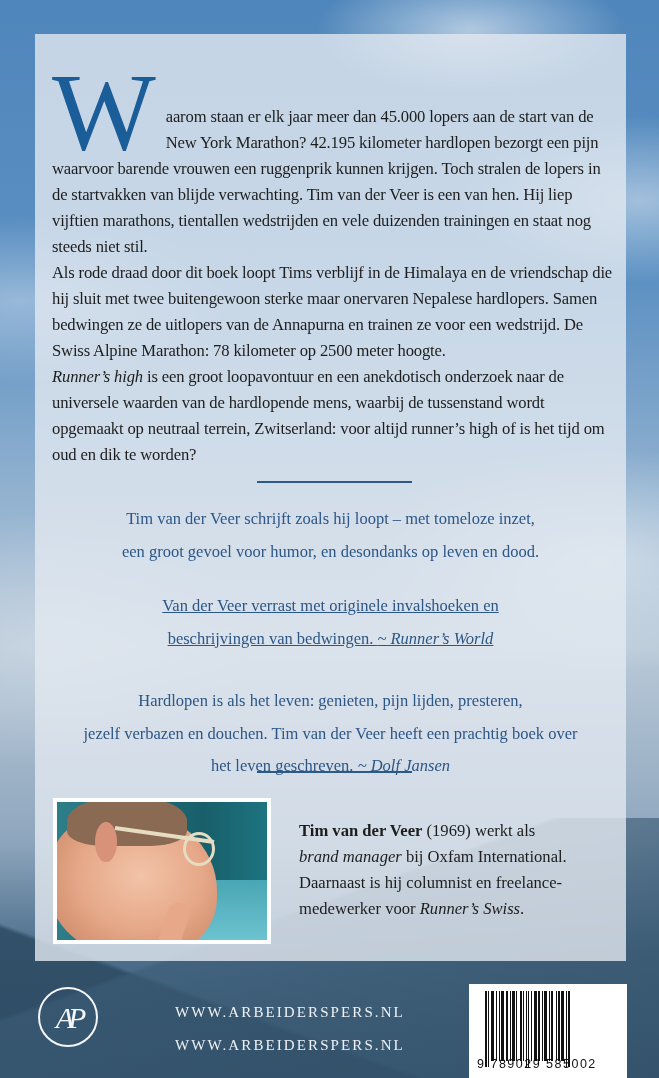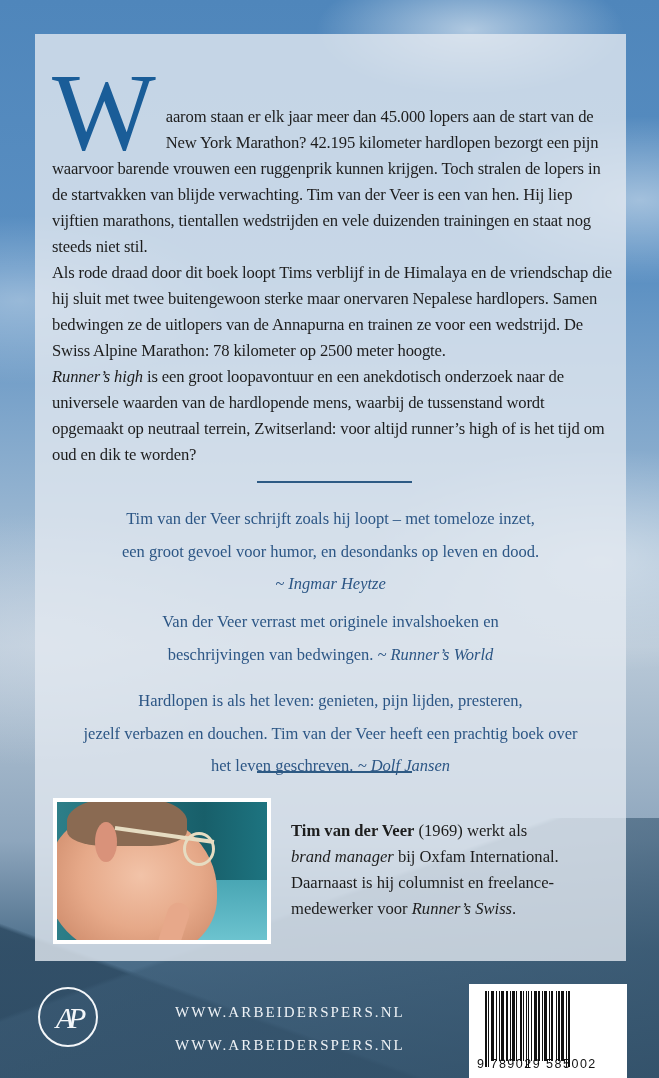--- a/index.html
+++ b/index.html
@@ -81,21 +81,21 @@
     }
     .finger {
       position: absolute; left: 106px; top: 100px; width: 22px; height: 50px;
       border-radius: 12px; background: #e7a88a; transform: rotate(18deg);
     }
     .water {
       position: absolute; right: 0; bottom: 0; width: 110px; height: 60px;
       background: linear-gradient(#49a6b4, #6cc3cf);
     }
     .author-bio {
-      position: absolute; left: 256px; top: 784px; width: 320px;
+      position: absolute; left: 264px; top: 784px; width: 320px;
       font-size: 16.6px; line-height: 26px; color: #1d1d1d;
     }
     .author-bio p { margin: 0; }
     .author-bio strong { font-weight: bold; }
     .author-bio em { font-style: italic; }
     .logo {
       position: absolute; left: 38px; top: 987px; width: 60px; height: 60px;
       border: 2px solid #f3f6f9; border-radius: 50%; box-sizing: border-box;
       color: #f3f6f9; text-align: center; font-size: 30px; line-height: 58px;
       font-style: italic; letter-spacing: -6px;
@@ -132,24 +132,23 @@
     <p class="line1">aarom staan er elk jaar meer dan 45.000 lopers aan de start van de New York Marathon? 42.195 kilometer hardlopen bezorgt een pijn waarvoor barende vrouwen een ruggenprik kunnen krijgen. Toch stralen de lopers in de startvakken van blijde verwachting. Tim van der Veer is een van hen. Hij liep vijftien marathons, tientallen wedstrijden en vele duizenden trainingen en staat nog steeds niet stil.</p>
     <p>Als rode draad door dit boek loopt Tims verblijf in de Himalaya en de vriendschap die hij sluit met twee buitengewoon sterke maar onervaren Nepalese hardlopers. Samen bedwingen ze de uitlopers van de Annapurna en trainen ze voor een wedstrijd. De Swiss Alpine Marathon: 78 kilometer op 2500 meter hoogte.</p>
     <p><em>Runner’s high</em><span> is een groot loopavontuur en een anekdotisch onderzoek naar de universele waarden van de hardlopende mens, waarbij de tussenstand wordt opgemaakt op neutraal terrein, Zwitserland: voor altijd runner’s high of is het tijd om oud en dik te worden?</span></p>
   </div>
 
   <div class="sep" style="top:447px;"></div>
 
   <div class="quotes" style="top:465px;">
     <p class="quote">Tim van der Veer schrijft zoals hij loopt – met tomeloze inzet,</p>
     <p class="quote">een groot gevoel voor humor, en desondanks op leven en dood.</p>
-    <p class="quote"><em>~ Ingmar Heytze</em></p>
-  </div>
-
-  <div class="quotes" style="top:568px;">
+  </div>
+
+  <div class="quotes" style="top:552px;text-decoration:underline;">
     <p class="quote">Van der Veer verrast met originele invalshoeken en</p>
     <p class="quote"><span>beschrijvingen van bedwingen. </span><em>~ Runner’s World</em></p>
   </div>
 
   <div class="quotes" style="top:647px;">
     <p class="quote">Hardlopen is als het leven: genieten, pijn lijden, presteren,</p>
     <p class="quote">jezelf verbazen en douchen. Tim van der Veer heeft een prachtig boek over</p>
     <p class="quote"><span>het leven geschreven. </span><em>~ Dolf Jansen</em></p>
   </div>
 

